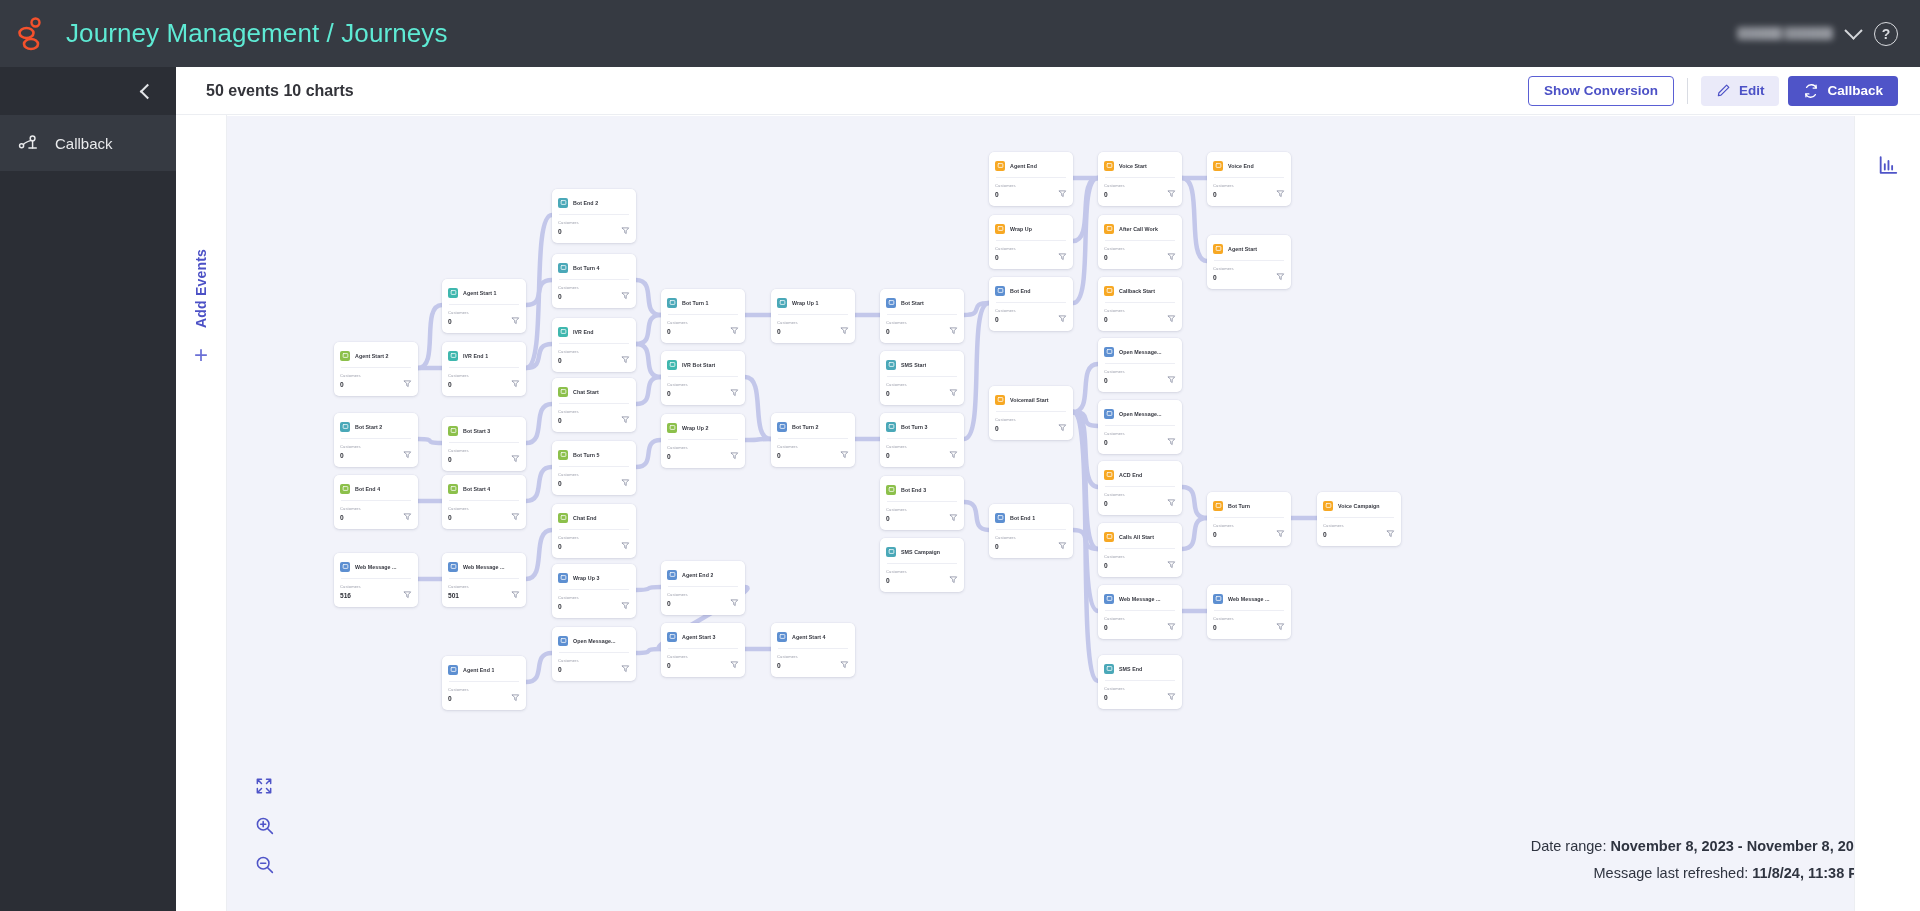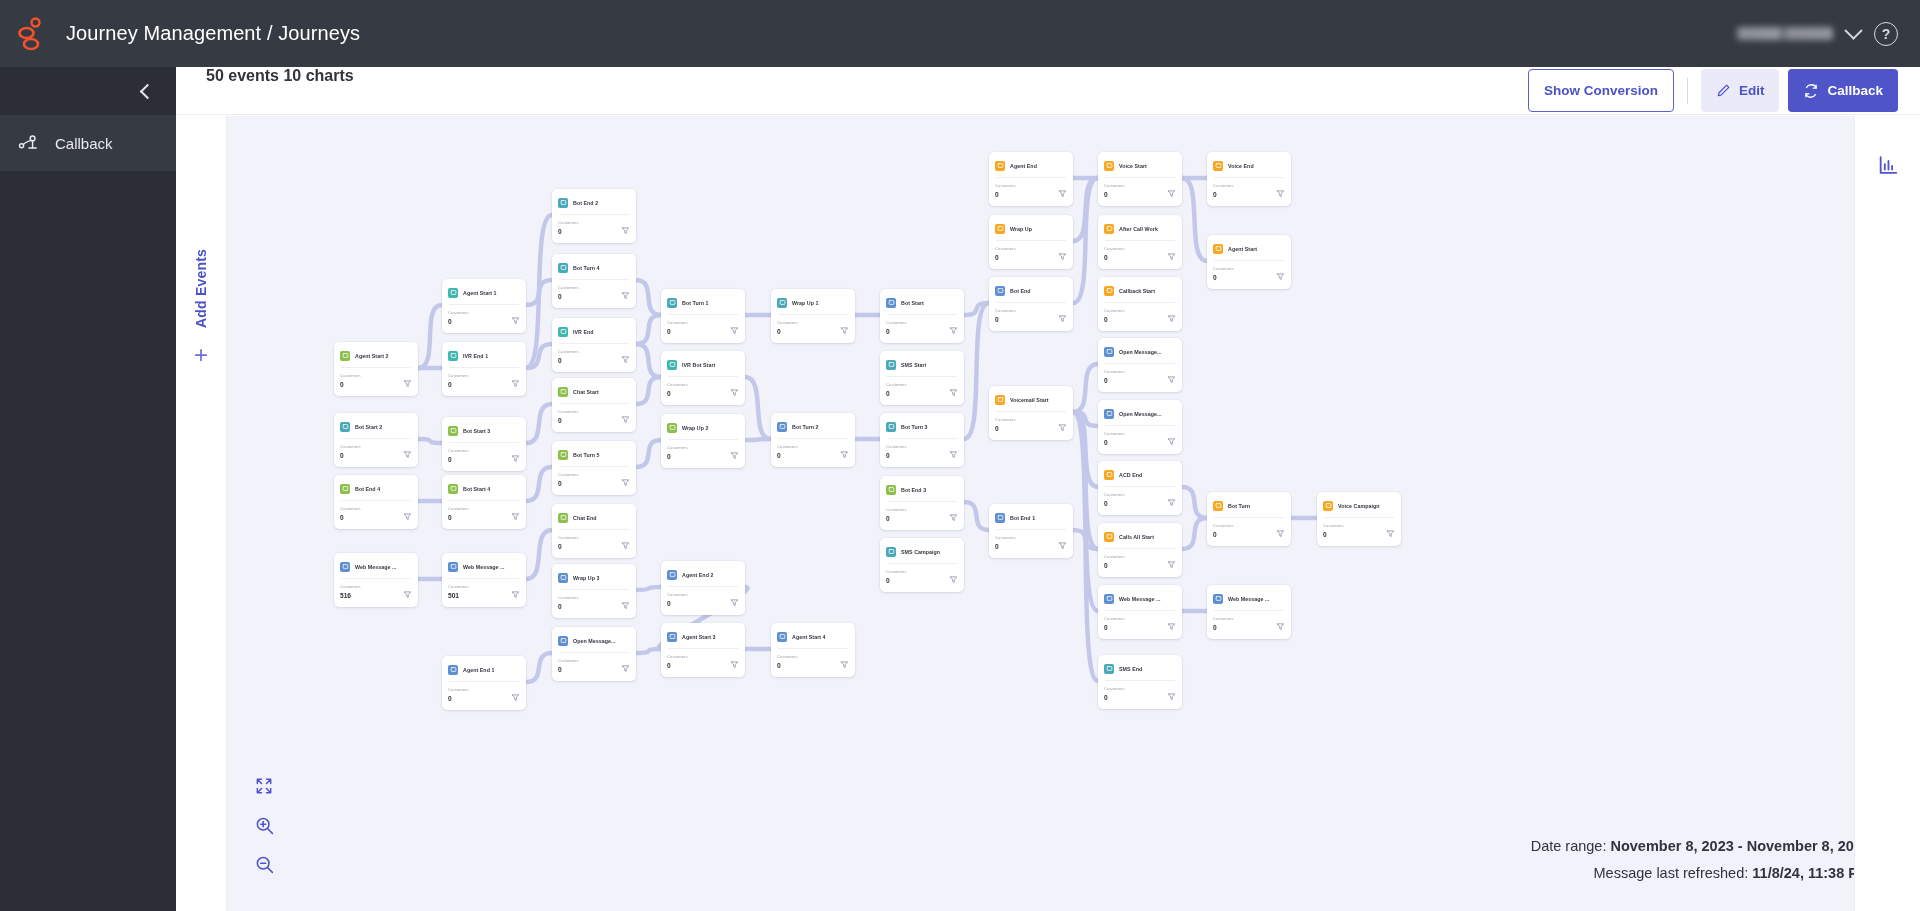--- a/index.html
+++ b/index.html
@@ -20,22 +20,22 @@
     display: flex; align-items: center;
     z-index: 40;
   }
   #brand-logo {
     width: 62px; height: 67px;
     display: flex; align-items: center; justify-content: center;
     flex: none;
   }
   #brand-logo svg { display: block; }
   #app-title {
-    color: #ffffff;
-    font-size: 20px;
+    color: #5eead4;
+    font-size: 26px;
     font-weight: 400;
     letter-spacing: .1px;
     white-space: nowrap;
     margin-left: 4px;
   }
   #topbar-right {
     margin-left: auto;
     display: flex; align-items: center;
     gap: 14px;
     padding-right: 22px;
@@ -95,38 +95,38 @@
   .nav-item.active { background: #363a42; }
   .nav-ico { width: 22px; height: 22px; flex: none; color: #e9eaec; }
   .nav-ico svg { display: block; }
 
   
   #subheader {
     position: absolute; left: 176px; top: 67px;
     width: 1744px; height: 48px;
     background: #ffffff;
     border-bottom: 1px solid #eceef2;
-    display: flex; 
+    display: flex; align-items: center;
     z-index: 30;
   }
   #events-charts-label {
     margin-left: 30px;
     color: #33343a;
     font-size: 16px;
     font-weight: 700;
     white-space: nowrap;
   }
   #subheader-actions {
     margin-left: auto;
     display: flex; align-items: center;
     padding-right: 22px;
     gap: 0;
   }
   .btn {
-    height: 43px;
+    height: 30px;
     border-radius: 4px;
     font-size: 13.5px;
     font-weight: 700;
     display: inline-flex; align-items: center; justify-content: center;
     gap: 8px;
     cursor: pointer;
     white-space: nowrap;
     padding: 0 15px;
     border: none;
     font-family: "Liberation Sans", sans-serif;

